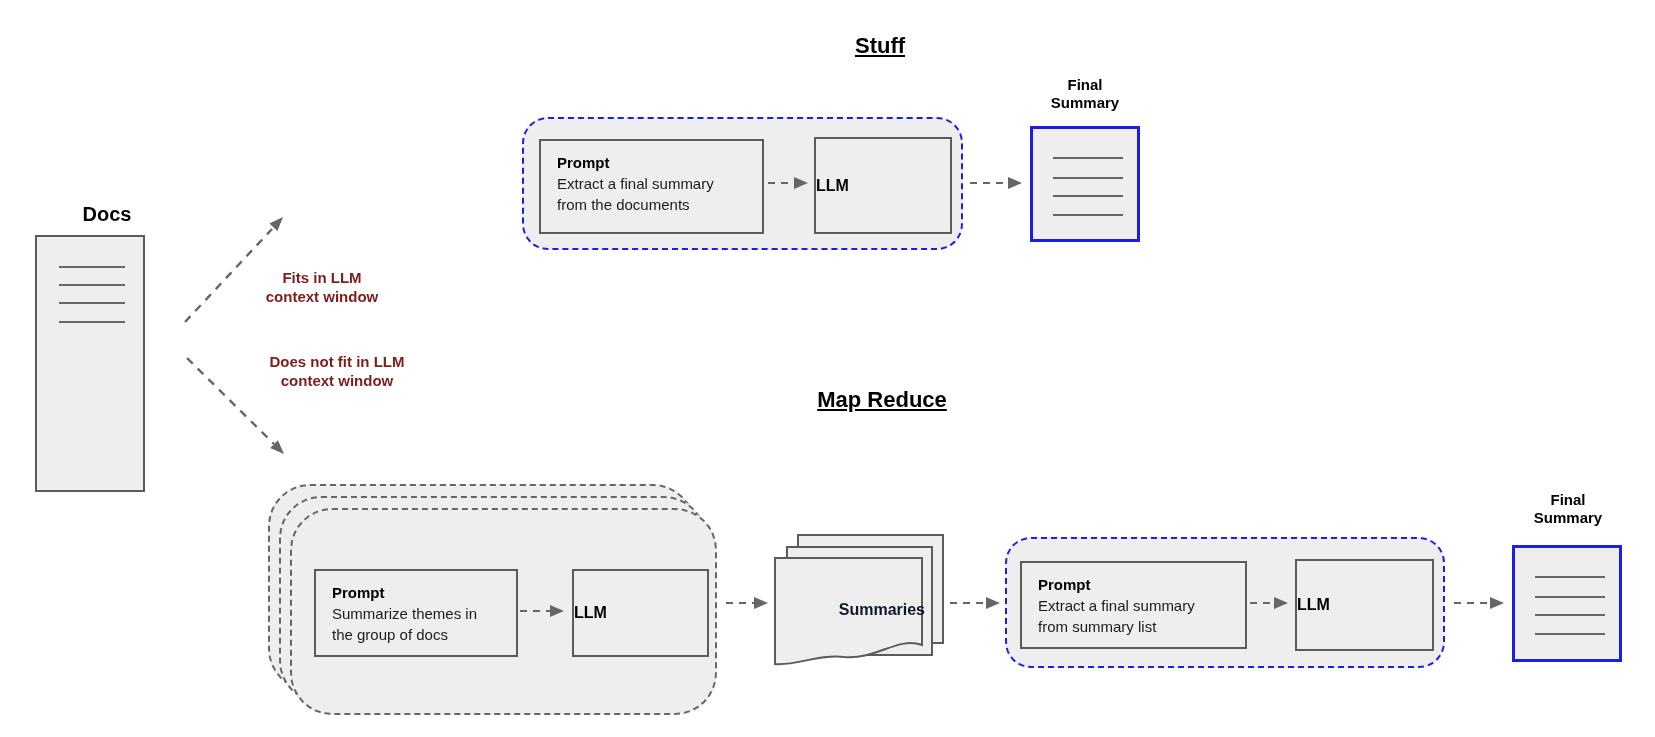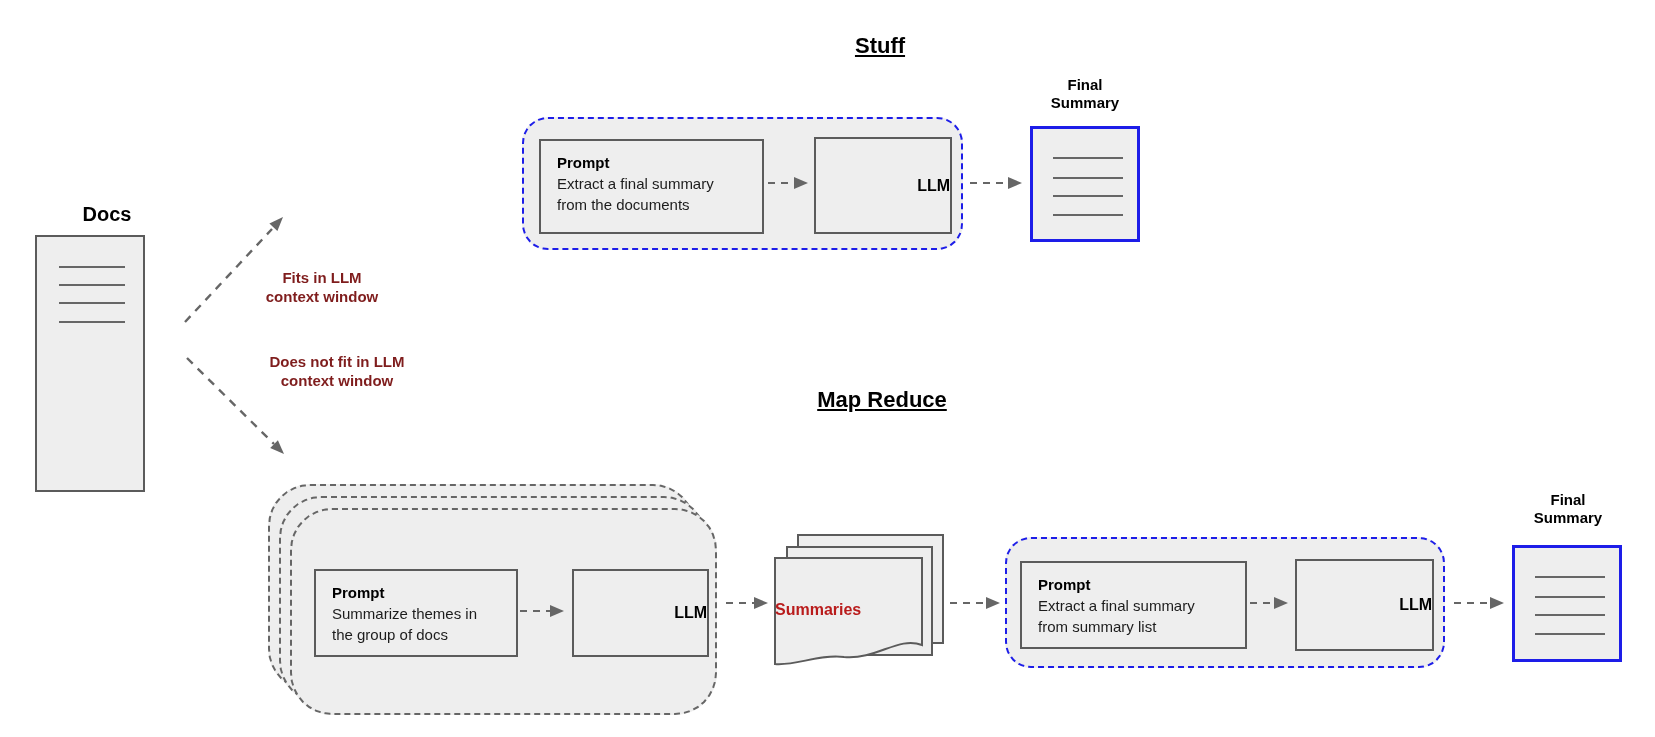--- a/index.html
+++ b/index.html
@@ -21,32 +21,32 @@
   .dashed-blue{position:absolute;border:2px dashed var(--accent-blue,#1d1de8);border-radius:26px;
     background:var(--shape-fill,#eeeeee);box-sizing:border-box;}
   .stack-layer{position:absolute;width:427px;height:207px;border:2px dashed var(--arrow-gray,#666666);
     border-radius:42px;background:var(--shape-fill,#eeeeee);box-sizing:border-box;}
   .summary-box{position:absolute;border:3px solid var(--accent-blue,#1d1de8);
     background:var(--shape-fill,#eeeeee);box-sizing:border-box;}
   .rule{position:absolute;height:2px;background:#666;}
 
   .prompt-text{position:absolute;left:16px;top:11px;font-size:15px;line-height:21px;color:#1c1c1c;}
   .prompt-text .head{font-weight:700;color:#000;}
-  .llm-box{display:flex;align-items:center;justify-content:flex-end;font-weight:700;font-size:16px;color:#000;}
+  .llm-box{display:flex;align-items:center;justify-content:flex-start;font-weight:700;font-size:16px;color:#000;}
 
   .connector{position:absolute;overflow:visible;}
   .connector line{stroke:var(--arrow-gray,#666666);stroke-width:2.2;fill:none;}
   .connector line.dash{stroke-dasharray:7 6;}
   .connector line.ddash{stroke-dasharray:8 7;stroke-width:2.4;}
   .connector polygon{fill:var(--arrow-gray,#666666);stroke:none;}
 
   .doc-sheet{position:absolute;width:147px;height:110px;border:2px solid var(--border-gray,#5b5b5b);
     background:var(--shape-fill,#eeeeee);box-sizing:border-box;}
-  .summaries-label{position:absolute;left:775px;top:601px;width:150px;text-align:left;
-    font-size:16px;font-weight:700;color:#b91c1c;}
+  .summaries-label{position:absolute;left:775px;top:601px;width:150px;text-align:right;
+    font-size:16px;font-weight:700;color:#0f172a;}
 </style>
 </head>
 <body>
 
 <div class="canvas">
 
   <div class="section-title" style="left:880px;top:33px;">Stuff</div>
   <div class="section-title" style="left:882px;top:387px;">Map Reduce</div>
 
   <div class="docs-title" style="left:90px;top:203px;">Docs</div>

